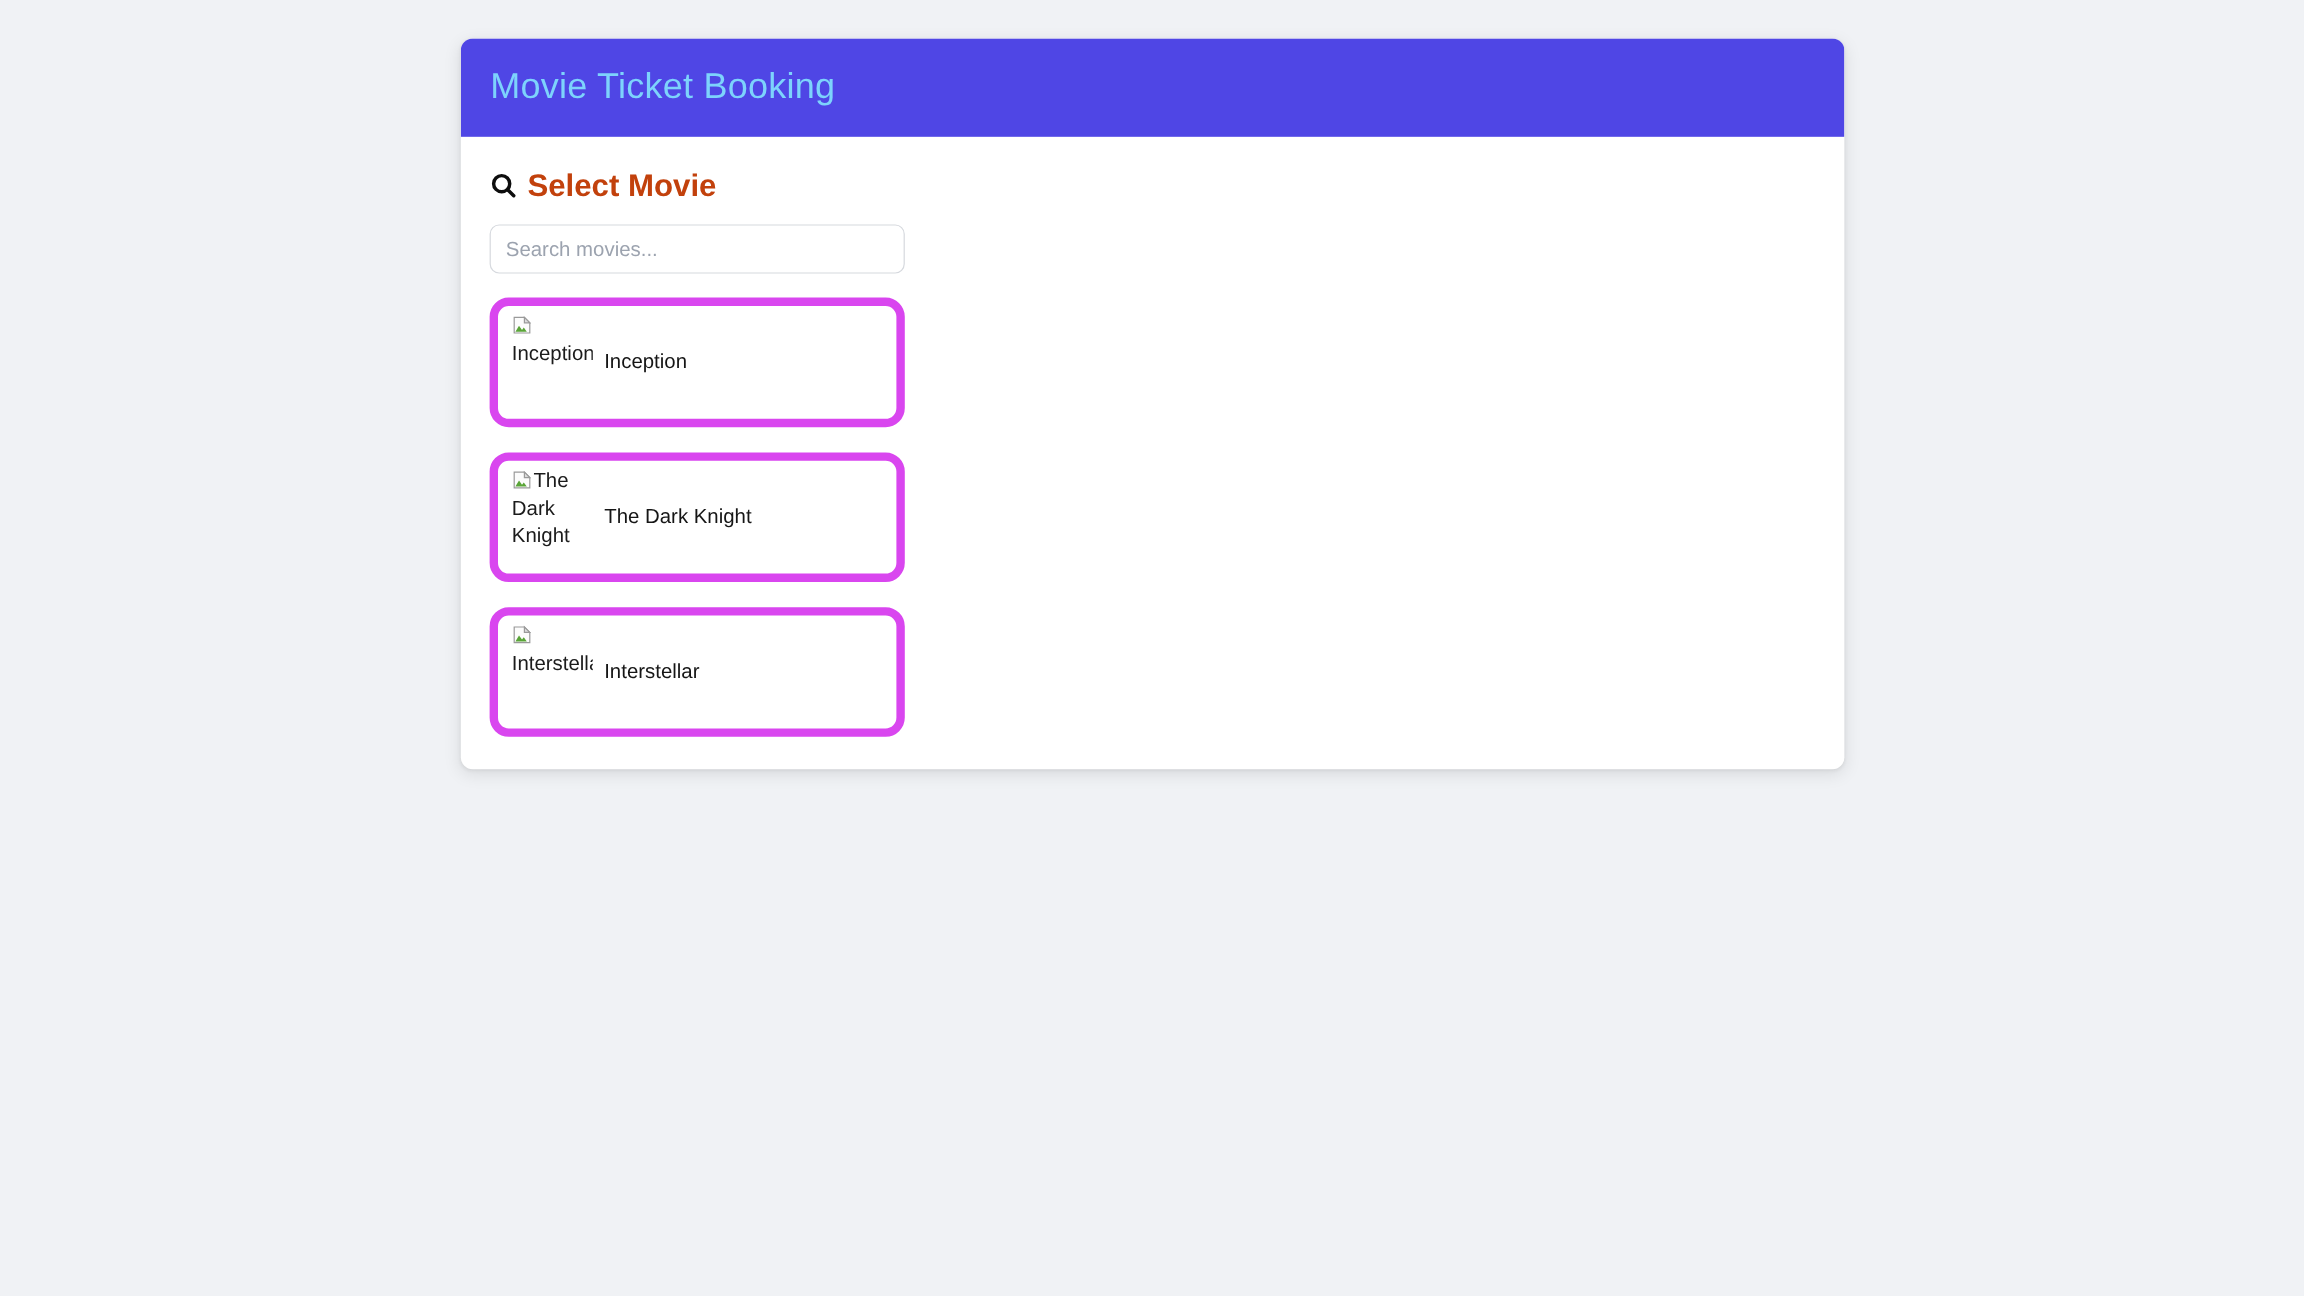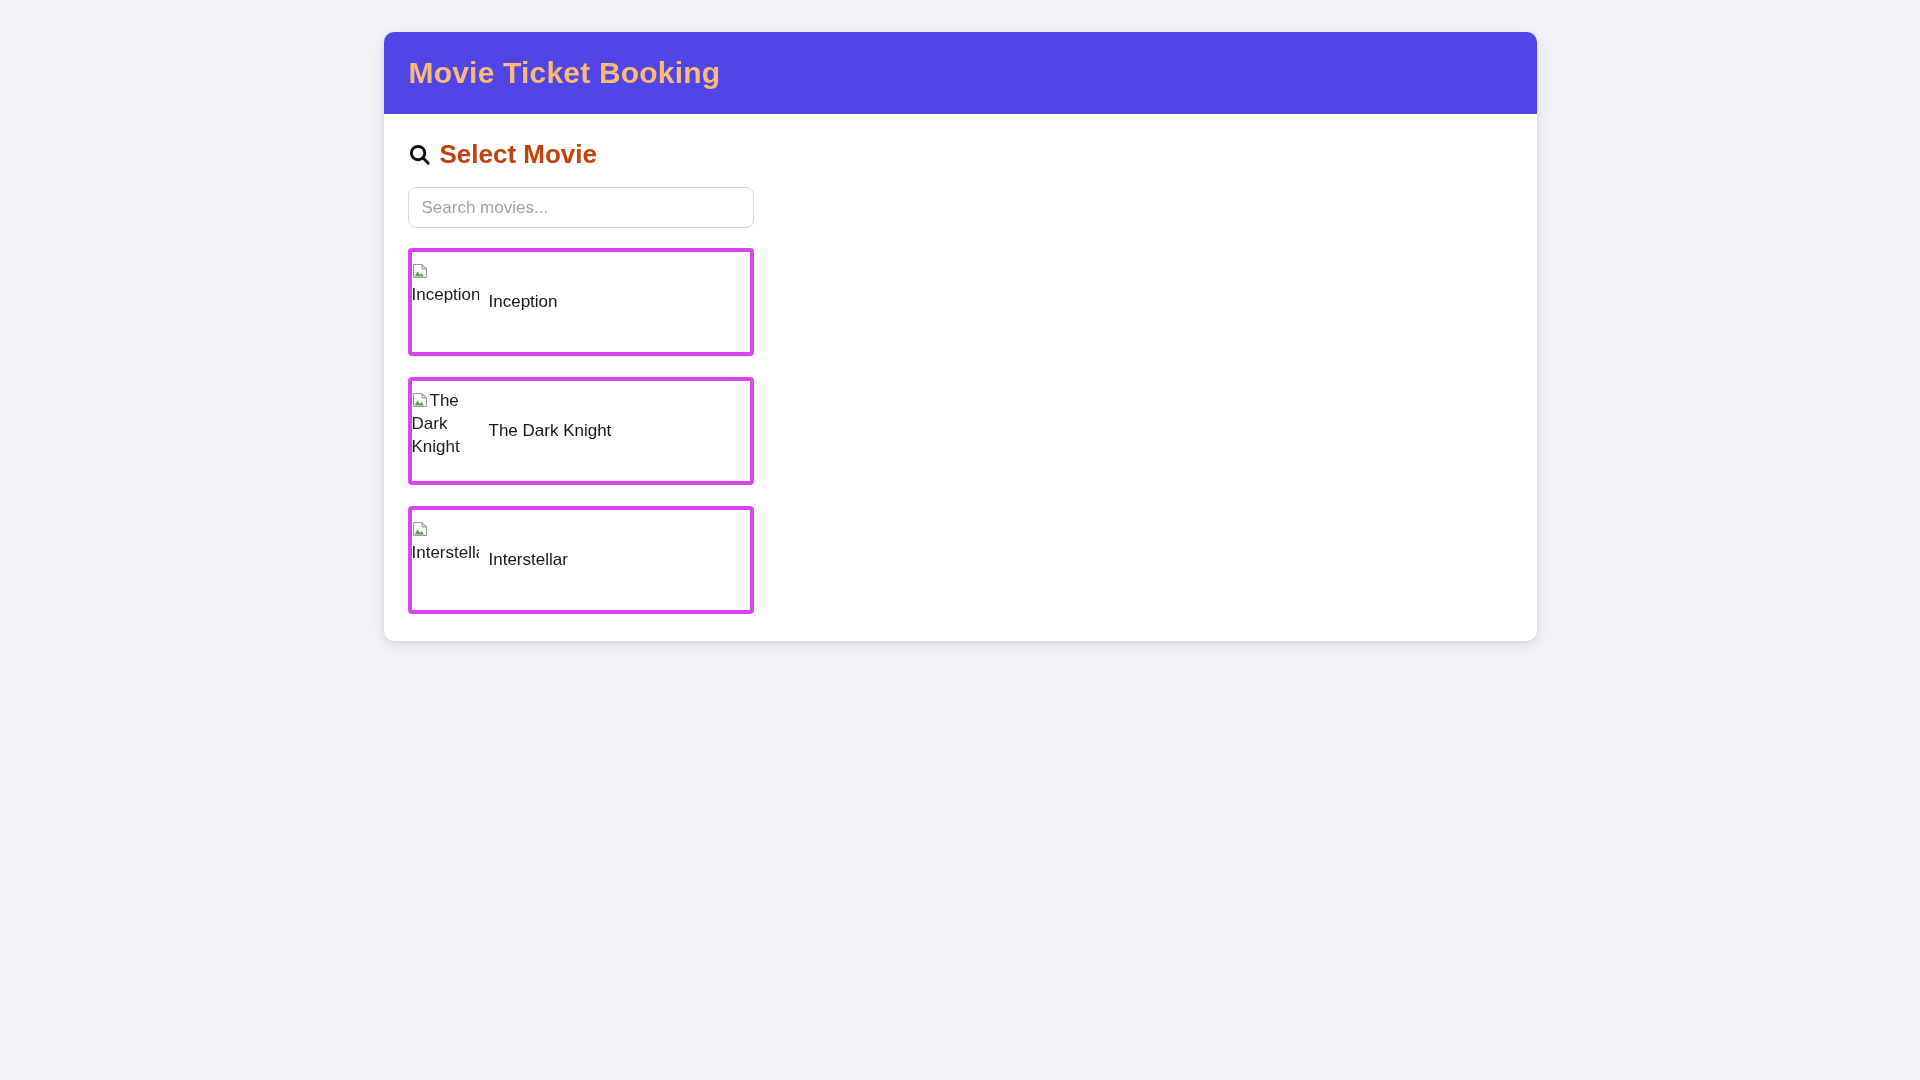--- a/index.html
+++ b/index.html
@@ -18,23 +18,23 @@
     box-shadow: 0 4px 14px rgba(0,0,0,0.10), 0 1px 3px rgba(0,0,0,0.06);
   }
   .app-header {
     height: 82px;
     background: #4f46e5;
     display: flex;
     align-items: center;
     padding: 0 25px;
   }
   .app-header h1 {
-    color: #fdba74;
+    color: #7dd3fc;
     font-size: 30px;
-    font-weight: 700;
+    font-weight: 400;
     letter-spacing: 0.2px;
     text-align: right;
   }
   .content {
     padding: 25px 24px 27px;
   }
   .section-heading {
     display: flex;
     align-items: center;
     gap: 9px;
@@ -56,25 +56,26 @@
     outline: none;
     display: block;
     margin-bottom: 20px;
     background: #ffffff;
   }
   .search-input::placeholder { color: #9ca3af; }
   .movie-list { width: 346px; }
   .movie-item {
     width: 346px;
     height: 108px;
-    border: 4px solid #d946ef;
-    border-radius: 4px;
+    border: 7px solid #d946ef;
+    border-radius: 16px;
     background: #ffffff;
     display: flex;
     align-items: center;
+    padding: 12px;
     margin-bottom: 21px;
     cursor: pointer;
   }
   .movie-item:last-child { margin-bottom: 0; }
   .img-broken {
     width: 67px;
     height: 84px;
     overflow: hidden;
     flex-shrink: 0;
     font-size: 17px;

